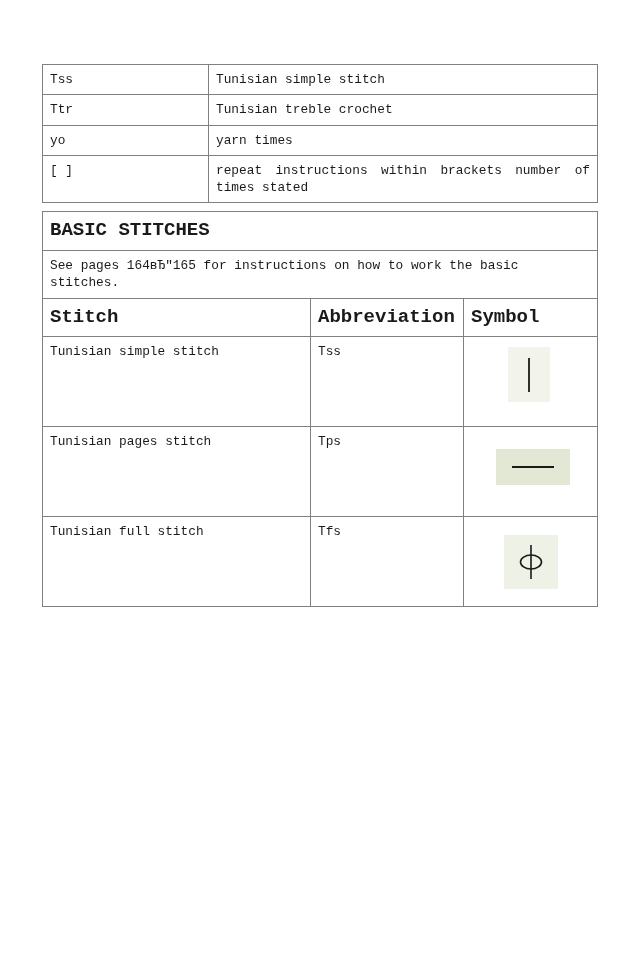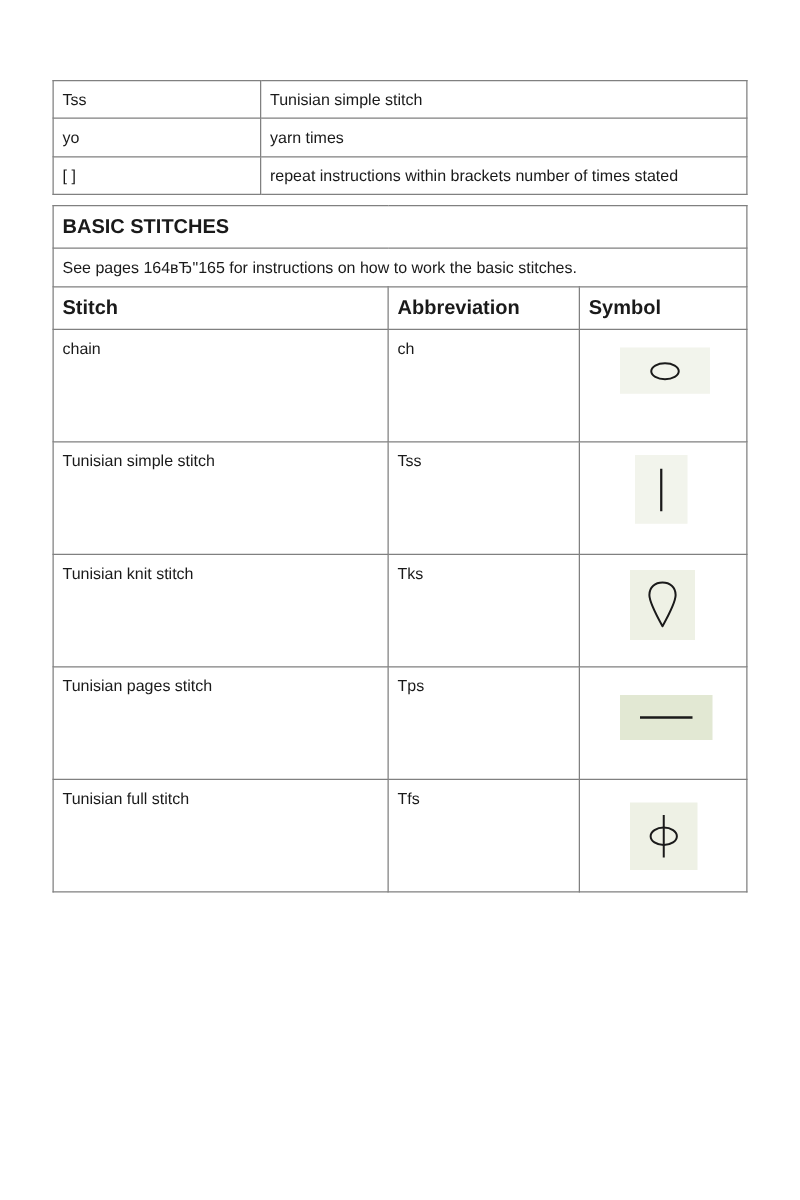--- a/index.html
+++ b/index.html
@@ -14,20 +14,21 @@
     color: #1a1a1a;
     overflow: hidden;
   }
 
   .page {
     position: relative;
     width: 640px;
     height: 784px;
     box-sizing: border-box;
     padding: 64px 43px 0 42px;
+    font-family: Liberation Mono, monospace;
   }
 
   table.doc-table {
     width: 555px;
     border-collapse: collapse;
     table-layout: fixed;
     font-size: 12.8px;
     line-height: 1.35;
   }
 
@@ -57,21 +58,21 @@
   .table-gap { height: 8px; }
 
   
   .tbl-stitches col.c-stitch { width: 268px; }
   .tbl-stitches col.c-abbrev { width: 153px; }
   .tbl-stitches col.c-symbol { width: 134px; }
 
   .tbl-stitches td.section-head,
   .tbl-stitches td.col-head {
     font-weight: bold;
-    font-size: 16px;
+    font-size: 19px;
   }
 
   .tbl-stitches td.note {
     font-size: 12.8px;
   }
 
   td.symbol-cell {
     padding: 0;
     height: 77px;
     position: relative;
@@ -111,20 +112,24 @@
       <colgroup>
           <col class="c-abbr">
           <col class="c-desc">
         </colgroup>
       <tbody>
         <tr>
           <td>Tss</td>
           <td>Tunisian simple stitch</td>
         </tr>
         <tr>
+          <td>Ttr</td>
+          <td>Tunisian treble crochet</td>
+        </tr>
+        <tr>
           <td>yo</td>
           <td>yarn times</td>
         </tr>
         <tr>
           <td>[ ]</td>
           <td class="desc-justify">repeat instructions within brackets number of times stated</td>
         </tr>
       </tbody>
     </table>
 
@@ -142,57 +147,35 @@
         </tr>
         <tr>
           <td class="note" colspan="3">See pages 164вЂ"165 for instructions on how to work the basic stitches.</td>
         </tr>
         <tr>
           <td class="col-head">Stitch</td>
           <td class="col-head">Abbreviation</td>
           <td class="col-head">Symbol</td>
         </tr>
 
-        <tr>
-          <td>chain</td>
-          <td>ch</td>
-          <td class="symbol-cell">
-            <span class="symbol-art sym-swatch-a pos-chain">
-              <svg width="30" height="20" viewBox="0 0 30 20" aria-hidden="true">
-                <ellipse cx="15" cy="10" rx="11" ry="6.4" fill="none" stroke="#1a1a1a" stroke-width="1.6"></ellipse>
-              </svg>
-            </span>
-          </td>
-        </tr>
 
 
         <tr>
           <td>Tunisian simple stitch</td>
           <td>Tss</td>
           <td class="symbol-cell">
             <span class="symbol-art sym-swatch-a pos-tss">
               <svg width="10" height="38" viewBox="0 0 10 38" aria-hidden="true">
                 <line x1="5" y1="2" x2="5" y2="36" stroke="#1a1a1a" stroke-width="1.8"></line>
               </svg>
             </span>
           </td>
         </tr>
 
 
-        <tr>
-          <td>Tunisian knit stitch</td>
-          <td>Tks</td>
-          <td class="symbol-cell">
-            <span class="symbol-art sym-swatch-c pos-tks">
-              <svg width="26" height="40" viewBox="0 0 26 40" aria-hidden="true">
-                <path d="M13 37 C 13 37, 2.5 18, 2.5 12 C 2.5 5.5, 7.2 2, 13 2 C 18.8 2, 23.5 5.5, 23.5 12 C 23.5 18, 13 37, 13 37 Z" fill="none" stroke="#1a1a1a" stroke-width="1.6" stroke-linejoin="round"></path>
-              </svg>
-            </span>
-          </td>
-        </tr>
 
         <tr>
           <td>Tunisian pages stitch</td>
           <td>Tps</td>
           <td class="symbol-cell">
             <span class="symbol-art sym-swatch-b pos-tps">
               <svg width="46" height="8" viewBox="0 0 46 8" aria-hidden="true">
                 <line x1="2" y1="4" x2="44" y2="4" stroke="#1a1a1a" stroke-width="2"></line>
               </svg>
             </span>

